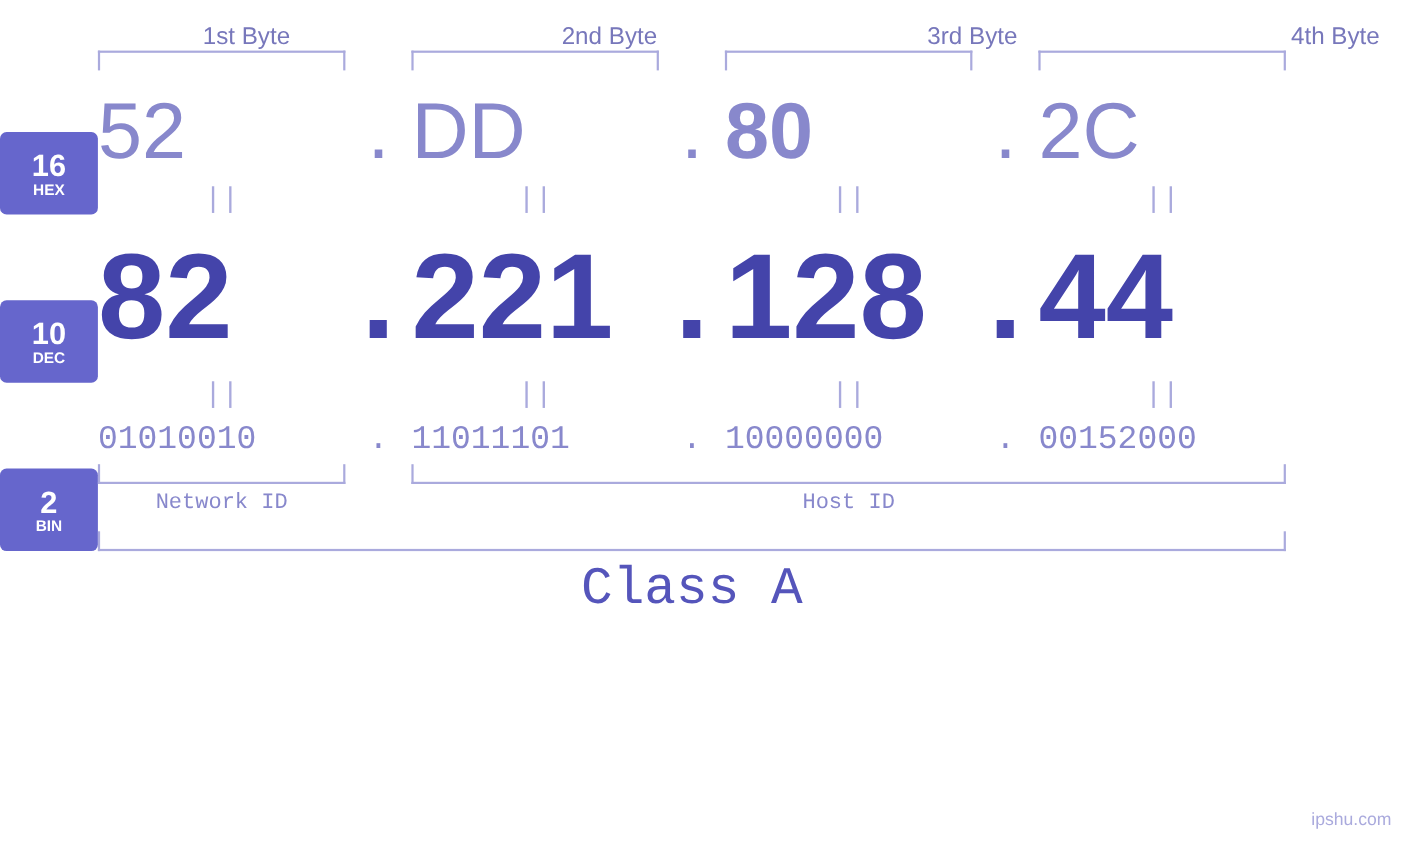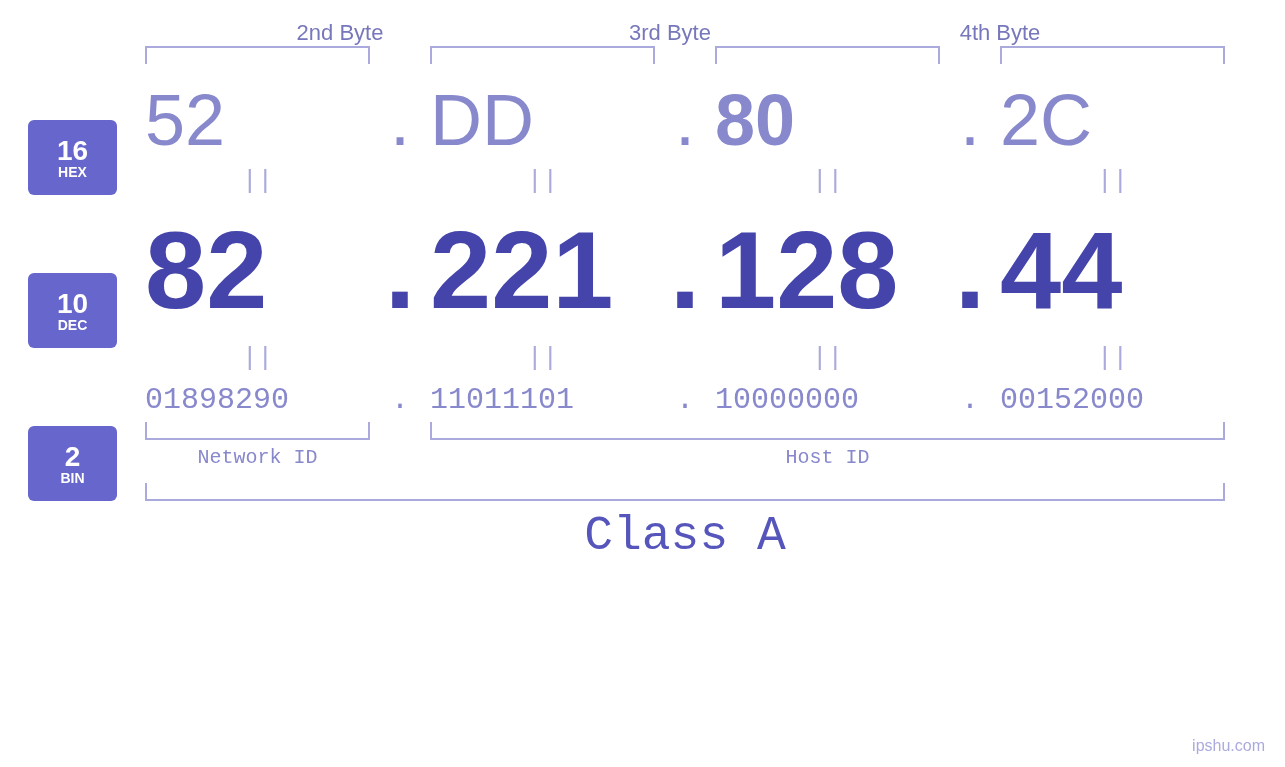--- a/index.html
+++ b/index.html
@@ -244,20 +244,23 @@
       <div class="badge">
         <span class="badge-number">2</span>
         <span class="badge-label">BIN</span>
       </div>
 
     </div>
 
     <div class="right-col">
 
       <div class="headers-row">
+        <div class="header-cell">
+          <span style="color:#7777bb; font-size:22px; font-family:Arial,sans-serif;">1st Byte</span>
+        </div>
         <div class="header-dot-spacer"></div>
         <div class="header-cell">
           <span style="color:#7777bb; font-size:22px; font-family:Arial,sans-serif;">2nd Byte</span>
         </div>
         <div class="header-dot-spacer"></div>
         <div class="header-cell">
           <span style="color:#7777bb; font-size:22px; font-family:Arial,sans-serif;">3rd Byte</span>
         </div>
         <div class="header-dot-spacer"></div>
         <div class="header-cell">
@@ -338,21 +341,21 @@
         <div class="eq-dot"></div>
         <div class="eq-cell">||</div>
         <div class="eq-dot"></div>
         <div class="eq-cell">||</div>
         <div class="eq-dot"></div>
         <div class="eq-cell">||</div>
       </div>
 
       <div class="data-row" style="margin-top:5px;">
         <div class="data-cell">
-          <span style="color:#8888cc; font-size:30px; font-family:'Courier New',monospace;">01898290</span>
+          <span style="color:#8888cc; font-size:30px; font-family:'Courier New',monospace;">01010010</span>
         </div>
         <div class="data-dot">
           <span style="color:#8888cc; font-size:30px; font-family:'Courier New',monospace;">.</span>
         </div>
         <div class="data-cell">
           <span style="color:#8888cc; font-size:30px; font-family:'Courier New',monospace;">11011101</span>
         </div>
         <div class="data-dot">
           <span style="color:#8888cc; font-size:30px; font-family:'Courier New',monospace;">.</span>
         </div>

